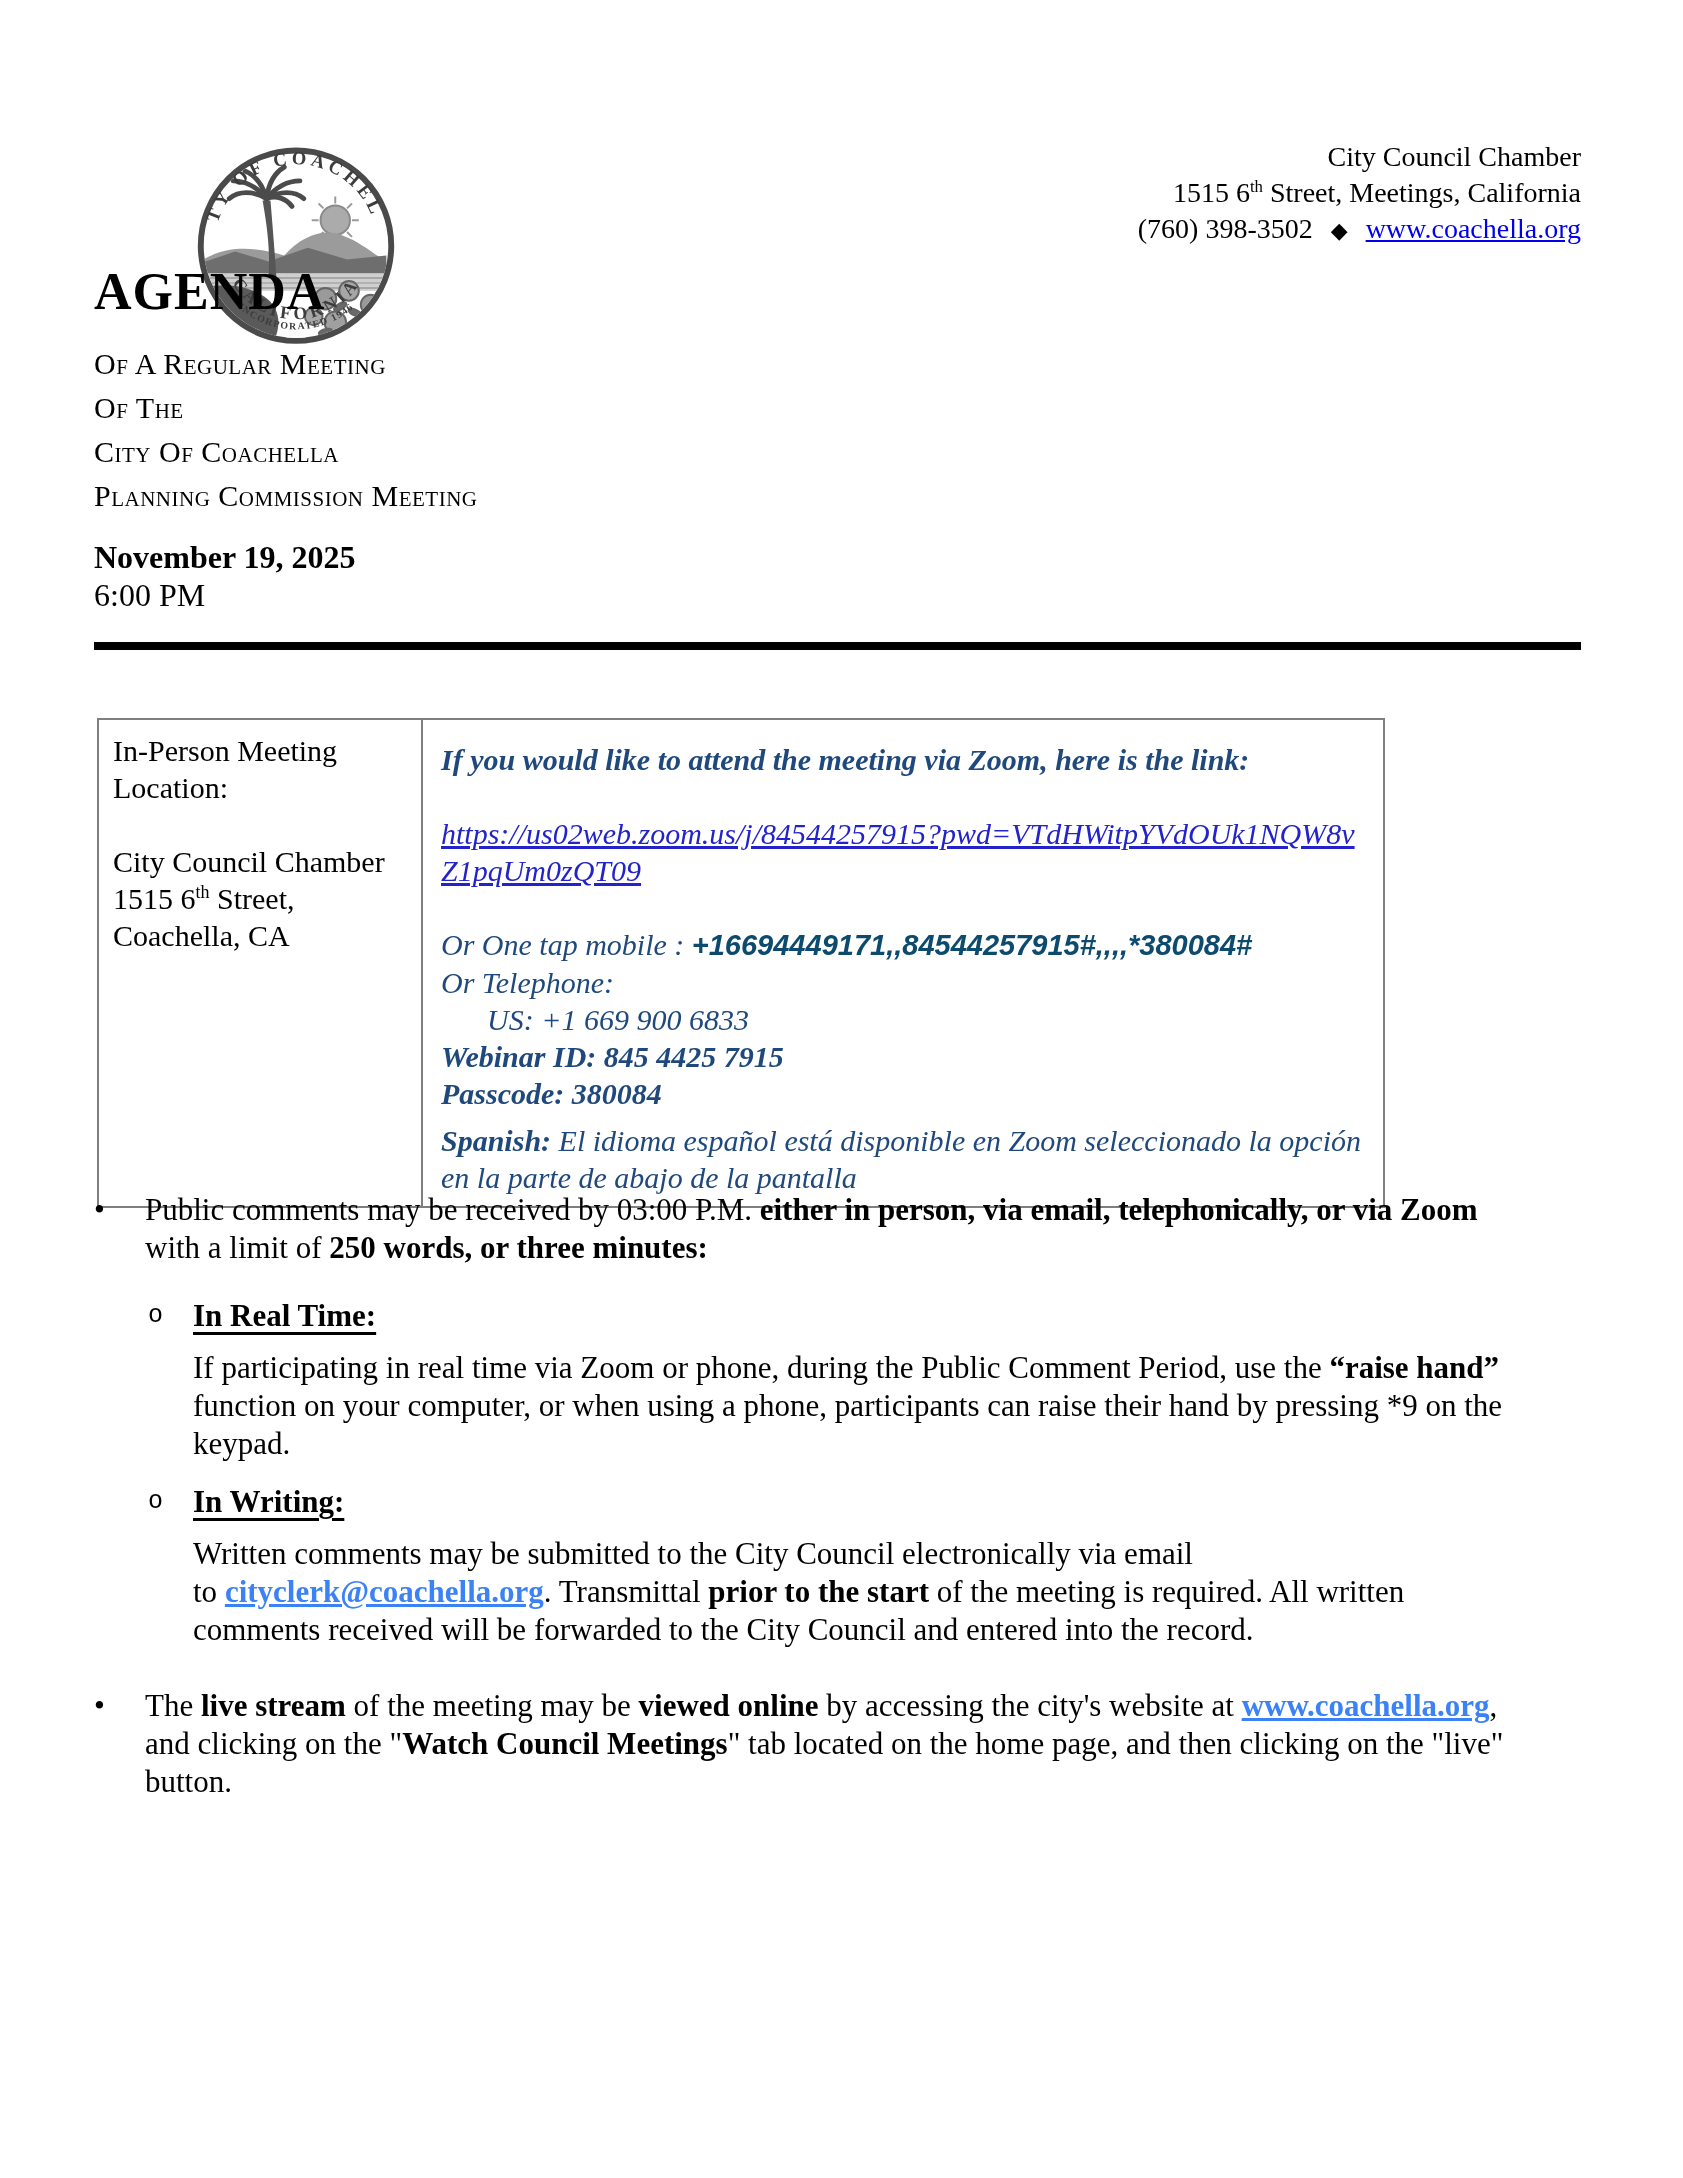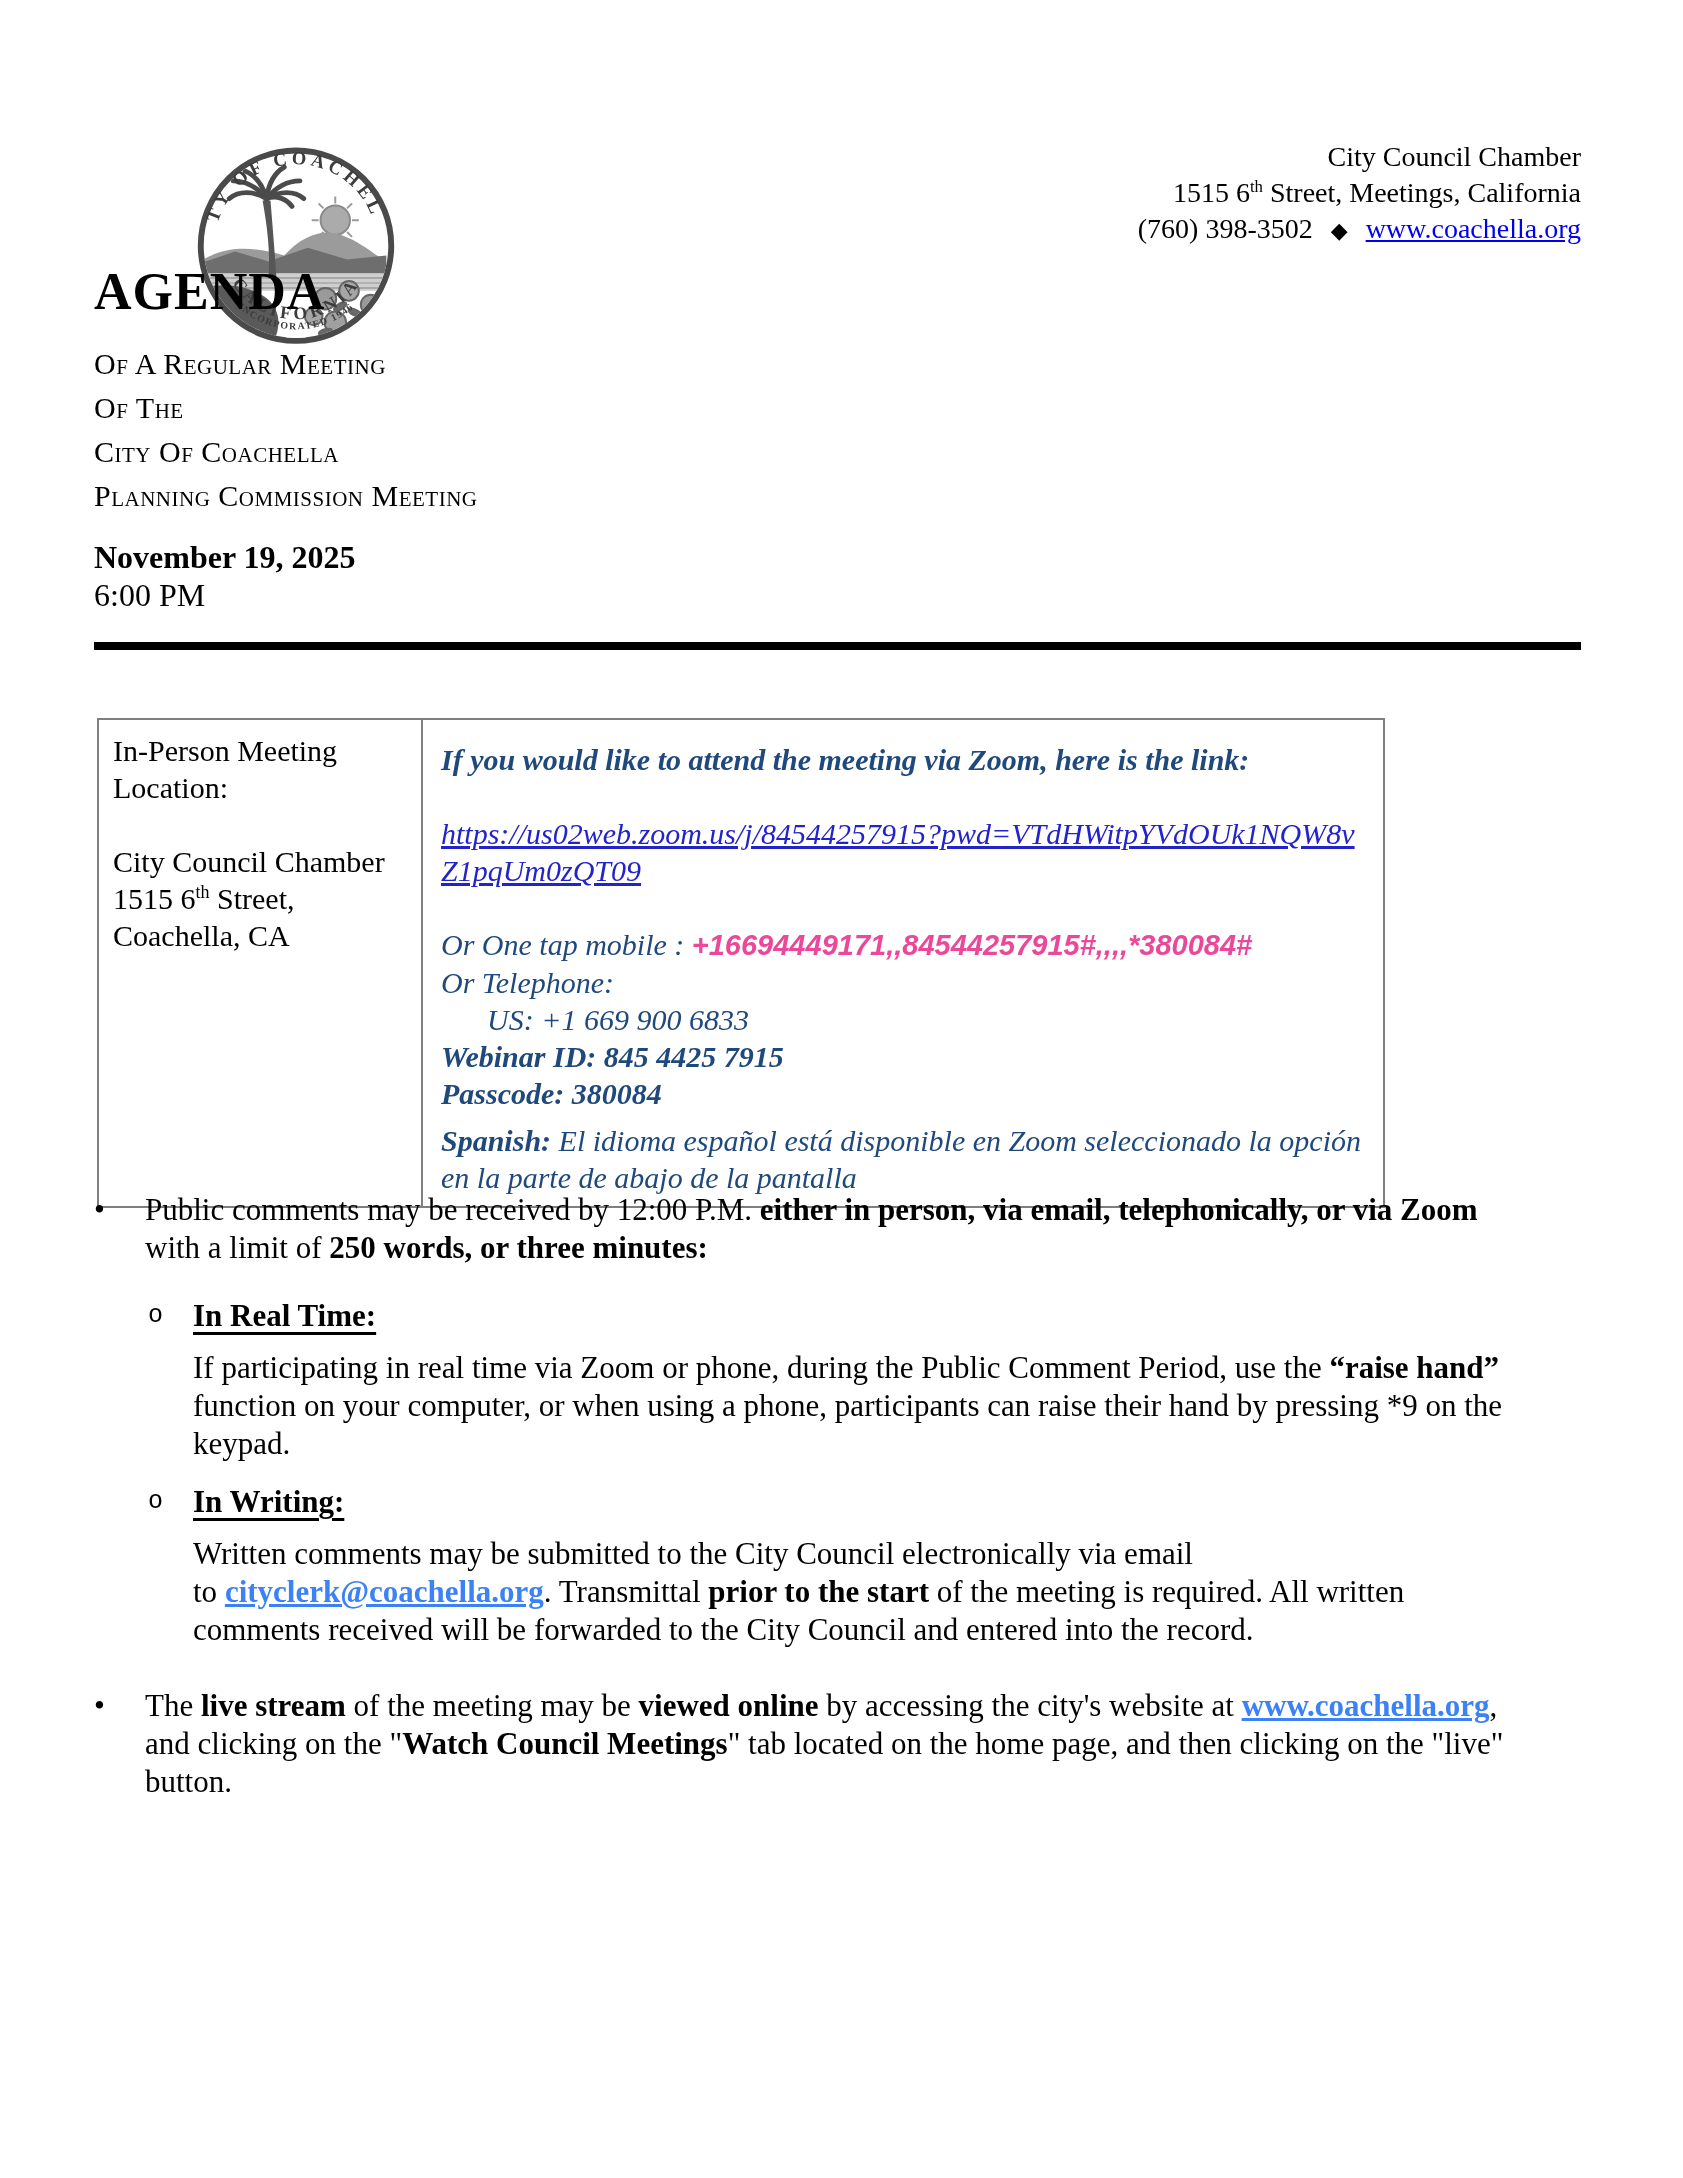--- a/index.html
+++ b/index.html
@@ -28,21 +28,21 @@
   .rule { position:absolute; left:94px; top:642px; width:1487px; height:8px; background:#000; }
 
   
   .mtable { position:absolute; left:97px; top:718px; width:1288px; display:flex; border:2px solid #7f7f7f; box-sizing:border-box; background:#fff; }
   .cell-left { flex:0 0 324px; box-sizing:border-box; border-right:2px solid #7f7f7f; padding:12px 14px; font-size:30px; line-height:37px; color:#000; }
   .cell-right { flex:1; box-sizing:border-box; padding:21px 14px 10px 18px; font-size:30px; line-height:37px; color:#1F497D;font-style:italic; }
   .p { margin:0; }
   .gap { height:37px; }
   .bold { font-weight:bold; }
   .zlink { color:#2323CB; text-decoration:underline; word-break:break-all; cursor:pointer; }
-  .tapnum { font-family:"Liberation Sans","DejaVu Sans",sans-serif; color:#ec4899; font-weight:600; font-size:29px; }
+  .tapnum { font-family:"Liberation Sans","DejaVu Sans",sans-serif; color:#0c4a6e; font-weight:600; font-size:29px; }
   .us-line { padding-left:46px; }
   .spanish { margin-top:10px; }
 
   
   .bullets { position:absolute; left:94px; top:1191px; width:1433px; font-size:31px; line-height:38px; }
   .li1 { display:flex; }
   .li1 > .marker { flex:0 0 51px; }
   .li1 > .litext { flex:1; }
   .li2 { display:flex; margin-left:54px; }
   .mt30 { margin-top:30px; }
@@ -186,21 +186,21 @@
       <div class="p bold">Webinar ID: 845 4425 7915</div>
       <div class="p bold">Passcode: 380084</div>
       <div class="p spanish"><span class="bold">Spanish:</span><span> El idioma español está disponible en Zoom seleccionado la opción en la parte de abajo de la pantalla</span></div>
     </div>
   </div>
 
   <div class="bullets">
 
     <div class="li1">
       <span class="marker">•</span>
-      <div class="litext"><span>Public comments may be received by 12:00 P.M.  </span><span class="b">either in person, via email, telephonically, or via Zoom</span><span> with a limit of </span><span class="b">250 words, or three minutes:</span></div>
+      <div class="litext"><span>Public comments may be received by 03:00 P.M.  </span><span class="b">either in person, via email, telephonically, or via Zoom</span><span> with a limit of </span><span class="b">250 words, or three minutes:</span></div>
     </div>
 
     <div class="li2 mt30">
       <span class="marker">o</span>
       <div class="litext"><span class="sub-heading">In Real Time:</span></div>
     </div>
     <div class="sub-para"><span>If participating in real time via Zoom or phone, during the Public Comment Period, use the </span><span class="b">“raise hand”</span><span> function on your computer, or when using a phone, participants can raise their hand by pressing *9 on the keypad.</span></div>
 
     <div class="li2 mt20">
       <span class="marker">o</span>

